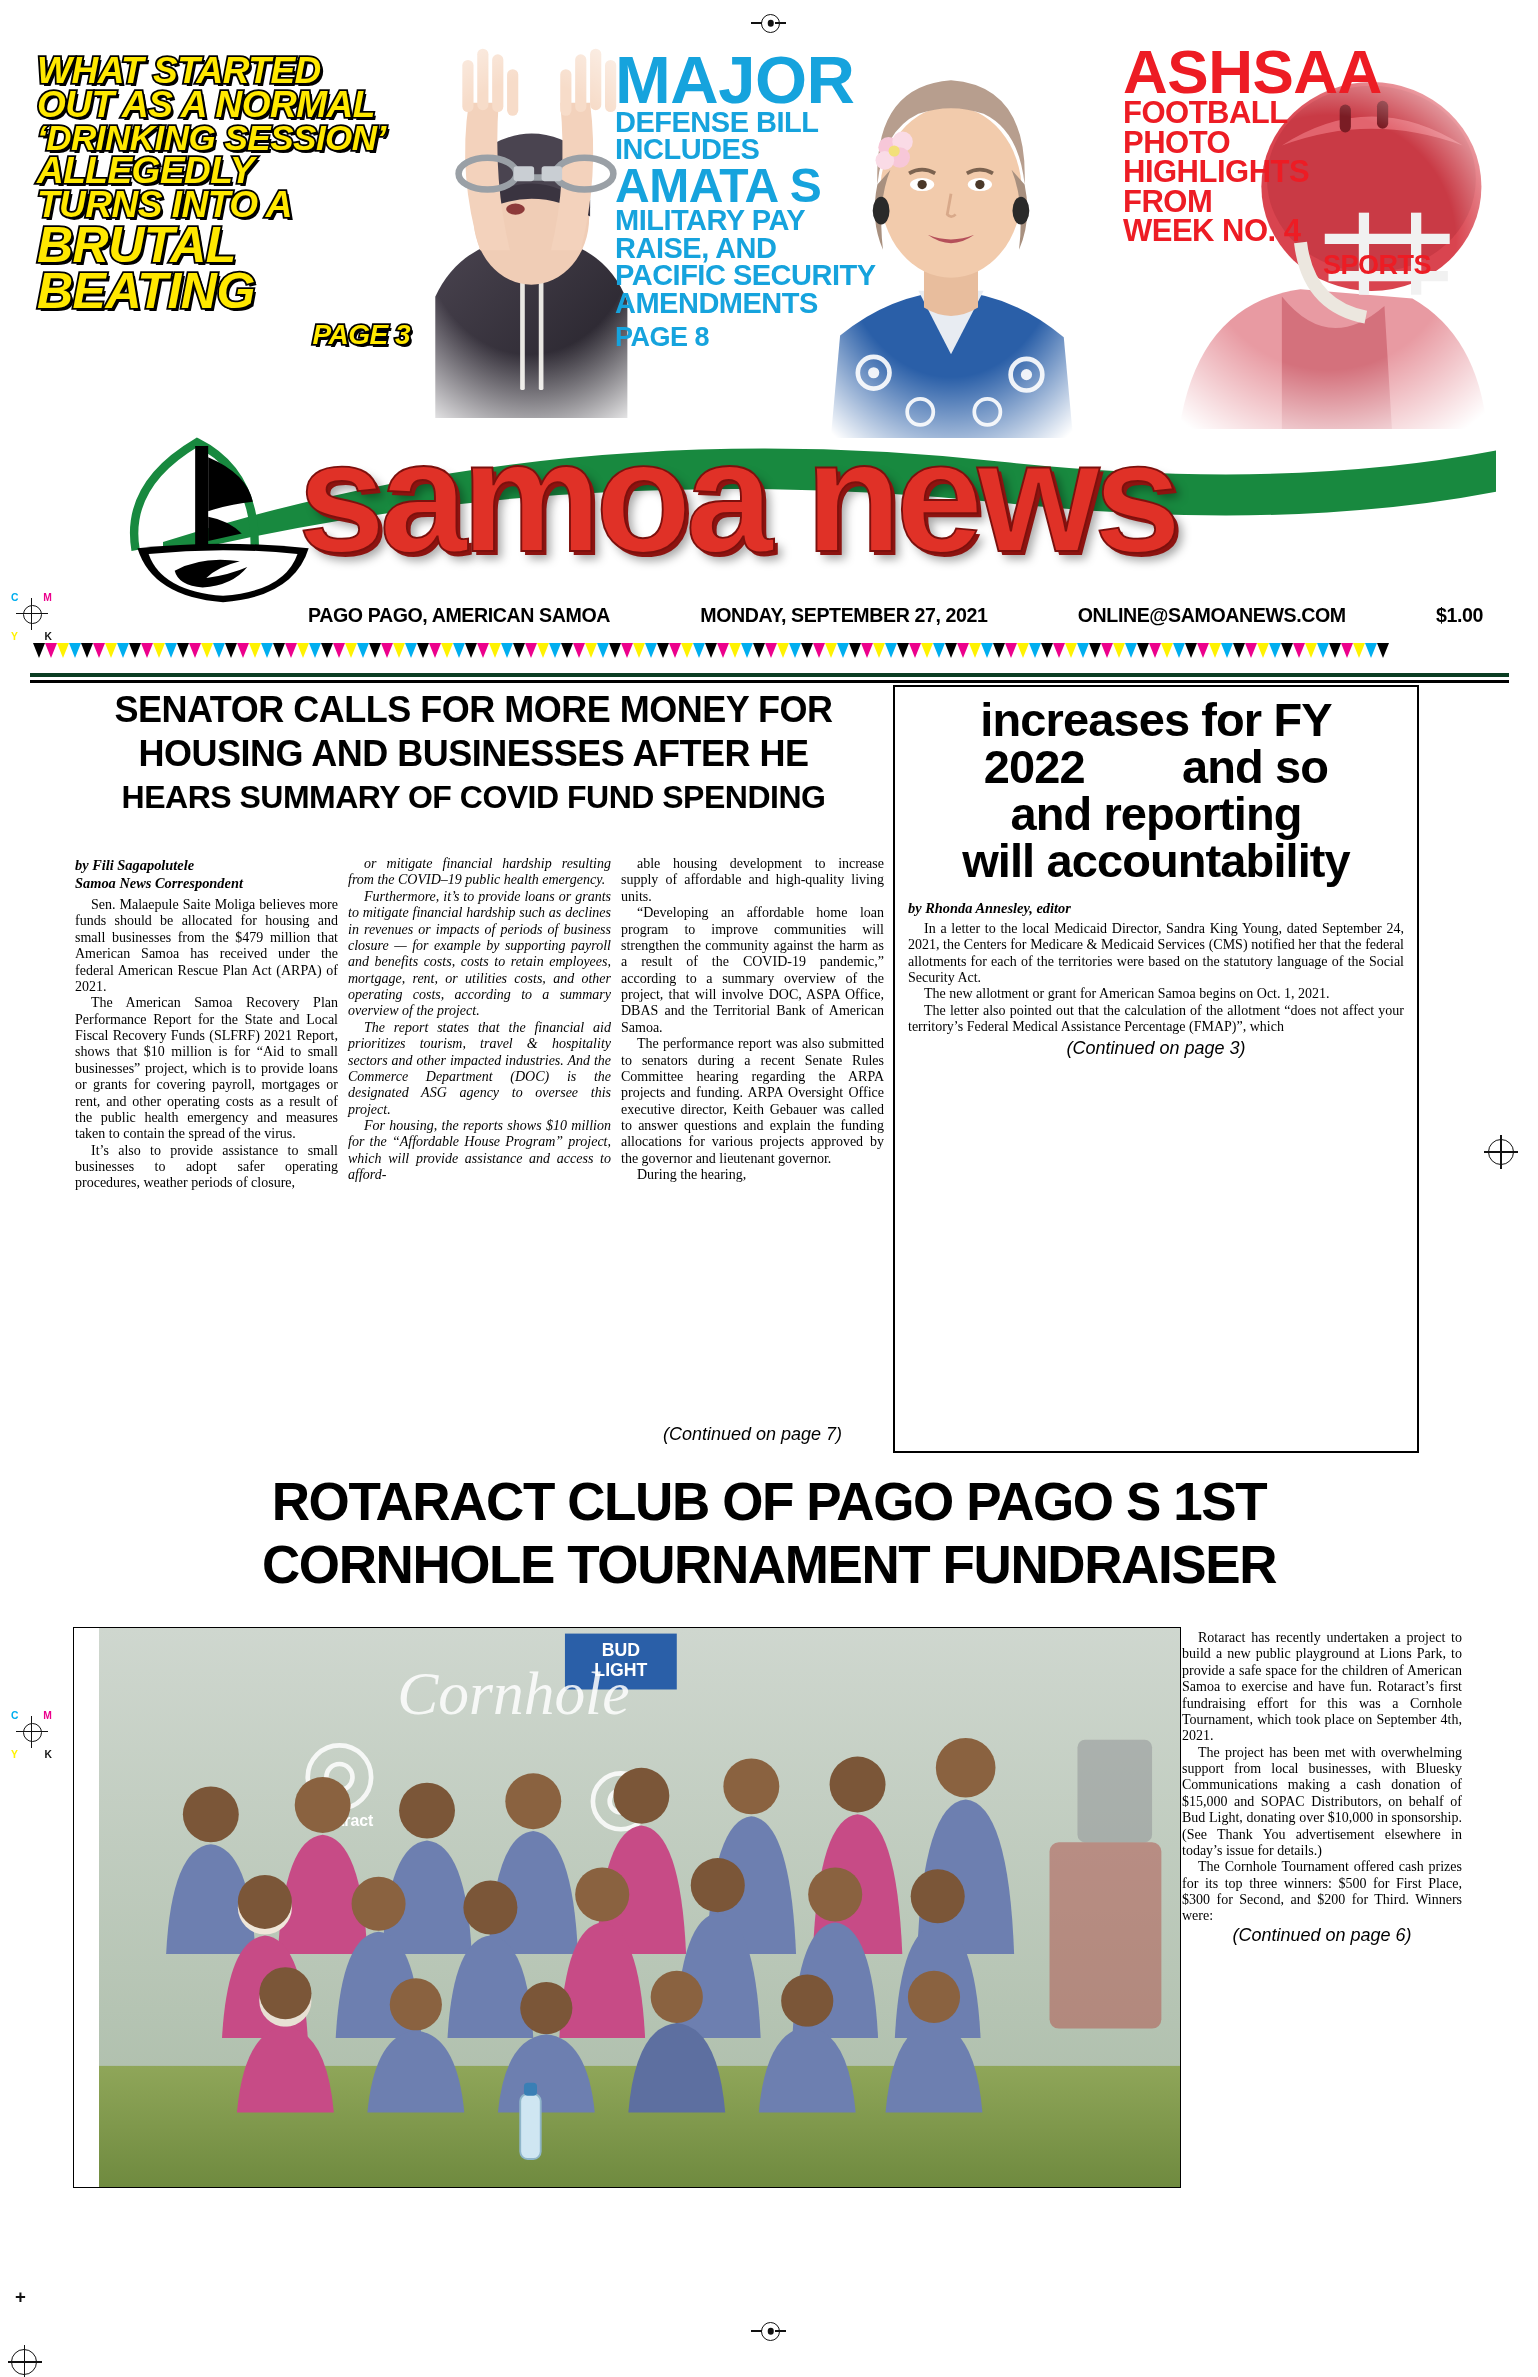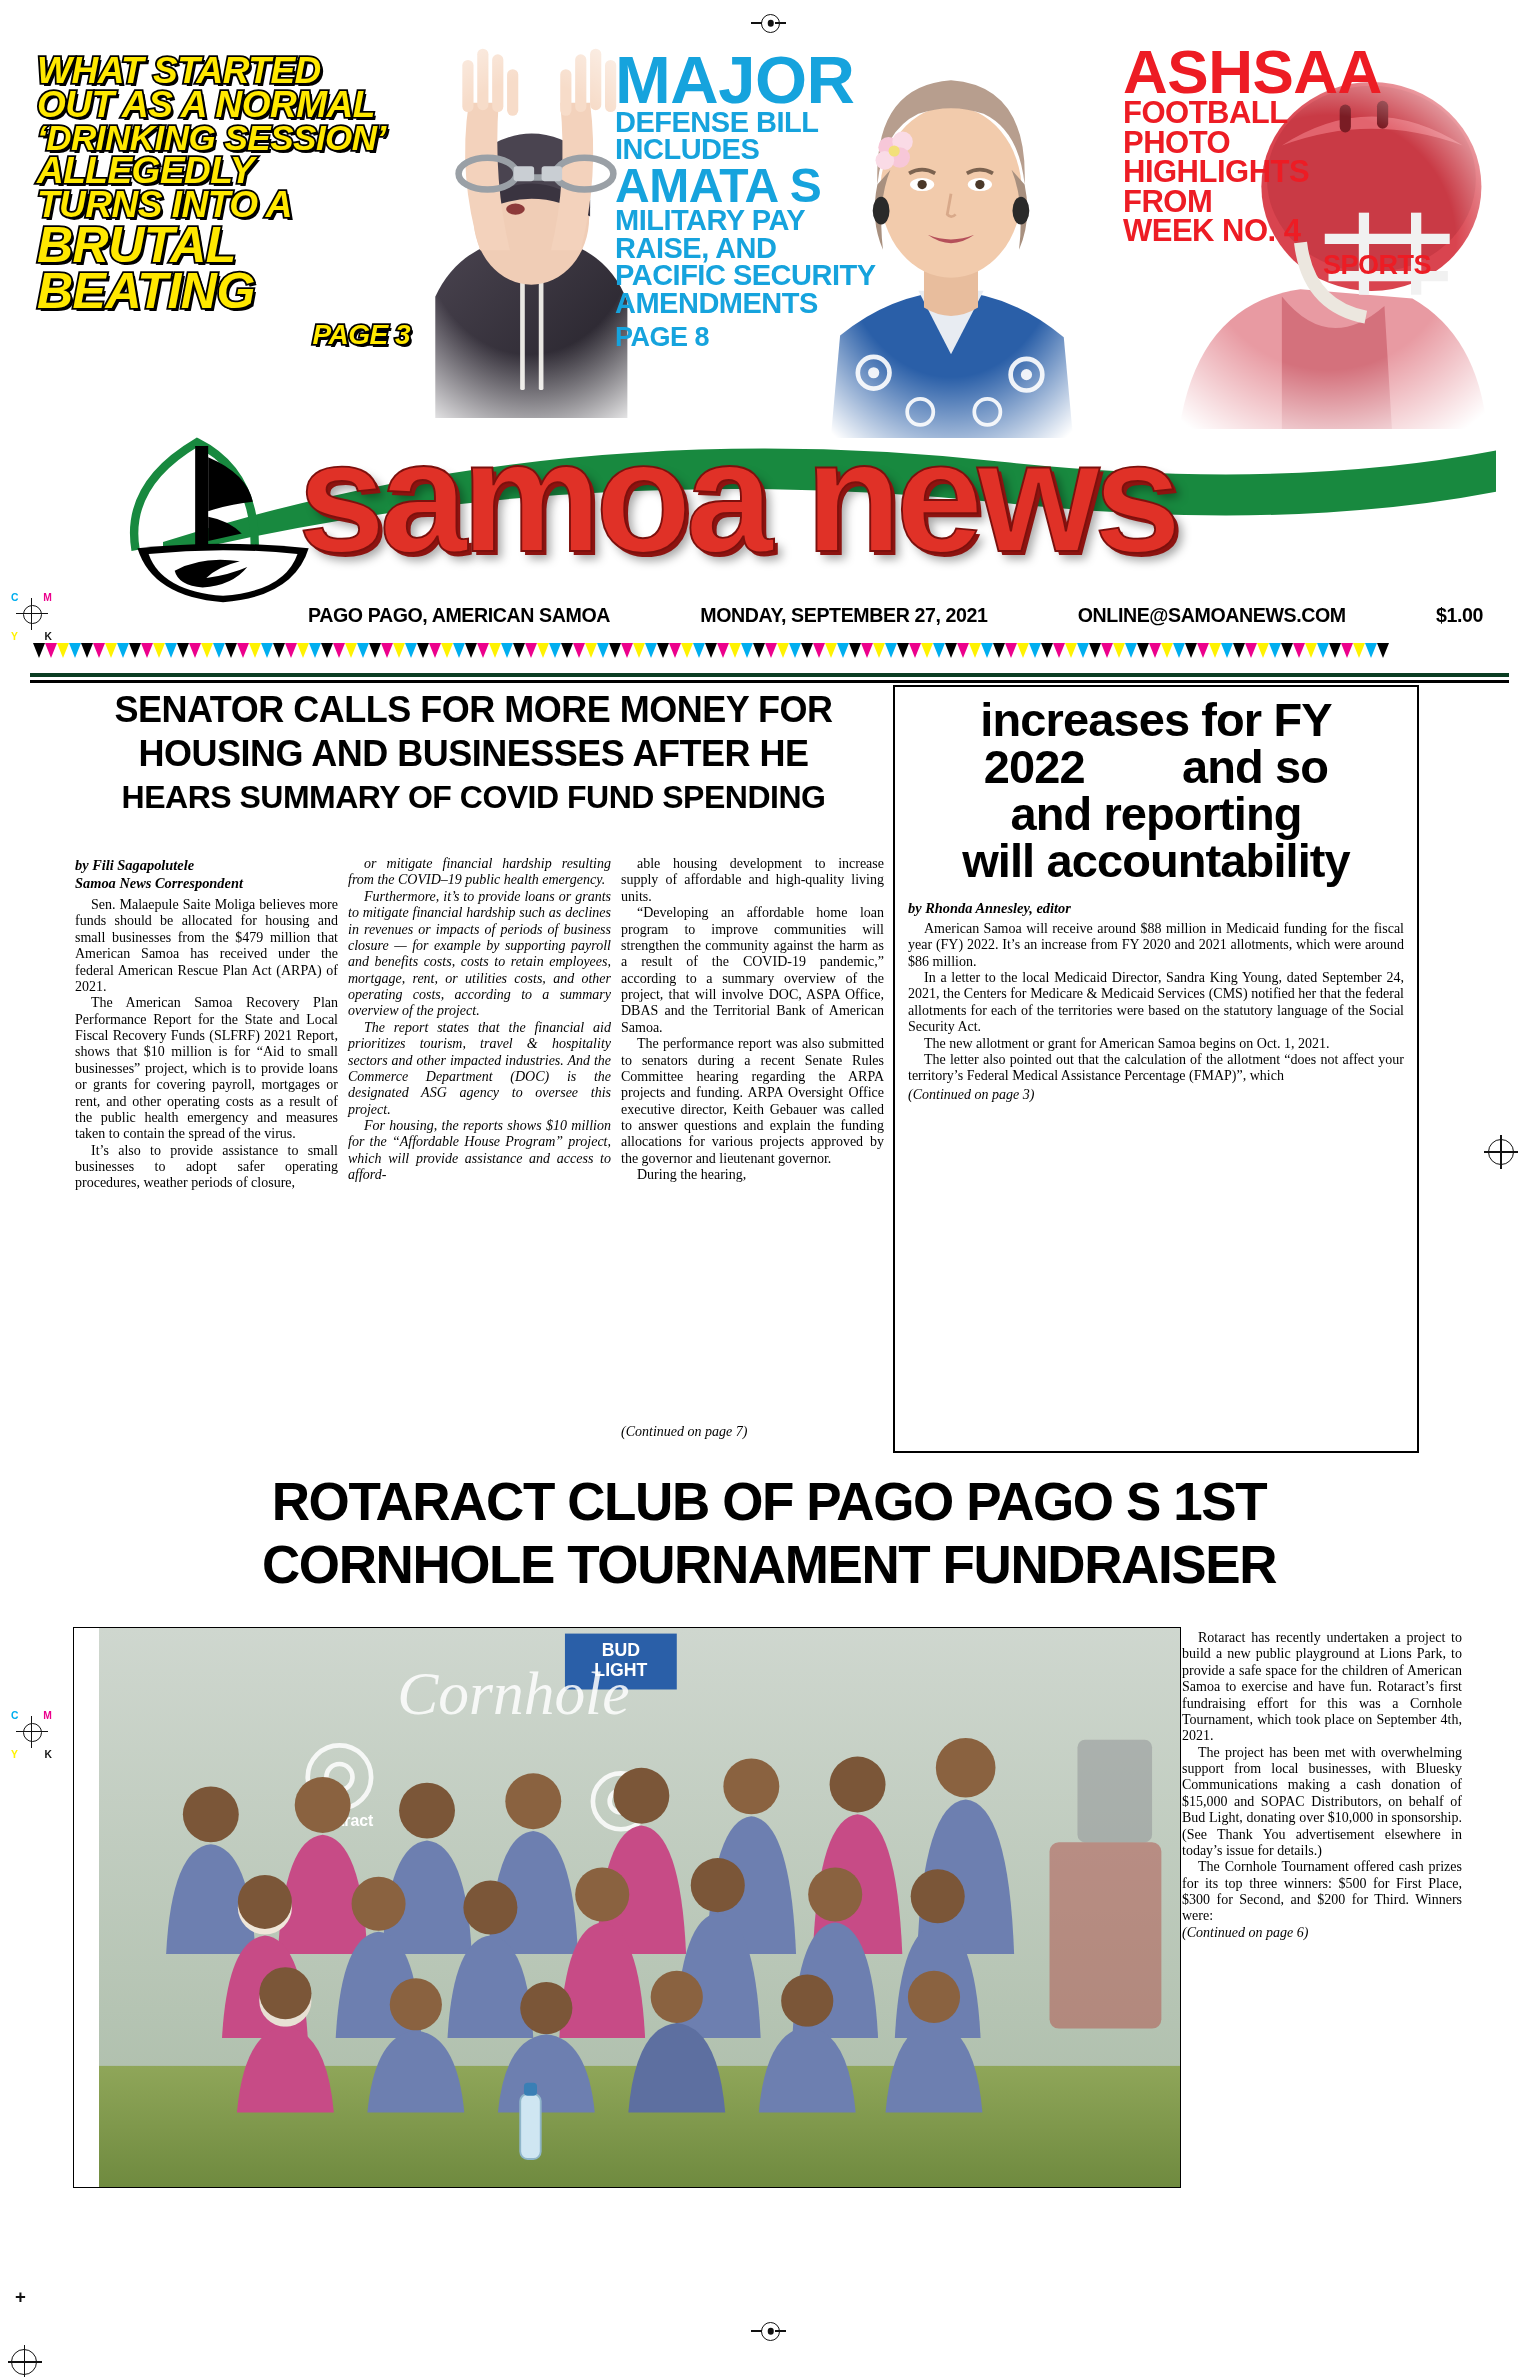--- a/index.html
+++ b/index.html
@@ -95,21 +95,21 @@
 
   
   .headline{
     font-family:"Liberation Sans",sans-serif;font-weight:bold;text-transform:uppercase;
     text-align:center;line-height:1.0;letter-spacing:-0.5px;color:#000;
   }
   .byline{font-family:"Liberation Serif",serif;font-weight:bold;font-style:italic;font-size:14.4px;line-height:1.25;}
   .col{font-family:"Liberation Serif",serif;font-size:14px;line-height:1.17;text-align:justify;
        -webkit-hyphens:auto;hyphens:auto;color:#000;}
   .col p{margin:0;text-indent:16px;}
-  .jump{font-family:Liberation Serif, serif;font-style:italic;font-size:14px;text-align:left;}
+  .jump{font-family:Liberation Sans, sans-serif;font-style:italic;font-size:18px;text-align:center;}
 
   
   .medi-head{font-family:"Liberation Sans",sans-serif;font-weight:bold;font-size:47px;
     line-height:1.0;text-align:center;color:#000;letter-spacing:-0.9px;}
 
   
   .rot-head{font-family:"Liberation Sans",sans-serif;font-weight:bold;text-transform:uppercase;
     text-align:center;font-size:53px;line-height:1.0;letter-spacing:-1.4px;color:#000;}
 
   .photo-rot{position:absolute;left:73px;top:1627px;width:1081px;height:559px;border:1.9px solid #000;overflow:hidden;padding-left:25px;}
@@ -516,21 +516,20 @@
   <div class="frame" style="left:893px;top:685px;width:522px;height:764px;">
     <div style="padding:9.3px 13px 0 13px;">
       <div class="medi-head">increases for FY</div>
       <div class="medi-head" style="white-space:pre;">2022        and so</div>
       <div class="medi-head">and reporting</div>
       <div class="medi-head">will accountability</div>
 
       <div class="byline" style="margin-top:15px;">by Rhonda Annesley, editor</div>
 
       <div class="col" style="margin-top:3.7px;">
-        <p>American Samoa will receive around $88 million in Medicaid funding for the fiscal year (FY) 2022. It’s an increase from FY 2020 and 2021 allotments, which were around $86 million.</p>
         <p>In a letter to the local Medicaid Director, Sandra King Young, dated September 24, 2021, the Centers for Medicare &amp; Medicaid Services (CMS) notified her that the federal allotments for each of the territories were based on the statutory language of the Social Security Act.</p>
         <p>The new allotment or grant for American Samoa begins on Oct. 1, 2021.</p>
         <p>The letter also pointed out that the calculation of the allotment “does not affect your territory’s Federal Medical Assistance Percentage (FMAP)”, which</p>
       </div>
       <div class="jump" style="margin-top:1.9px;">(Continued on page 3)</div>
     </div>
   </div>
 
   <div>
     <div class="rot-head" style="position:absolute;left:56px;top:1475px;width:1426px;">ROTARACT CLUB OF PAGO PAGO S 1ST</div>

